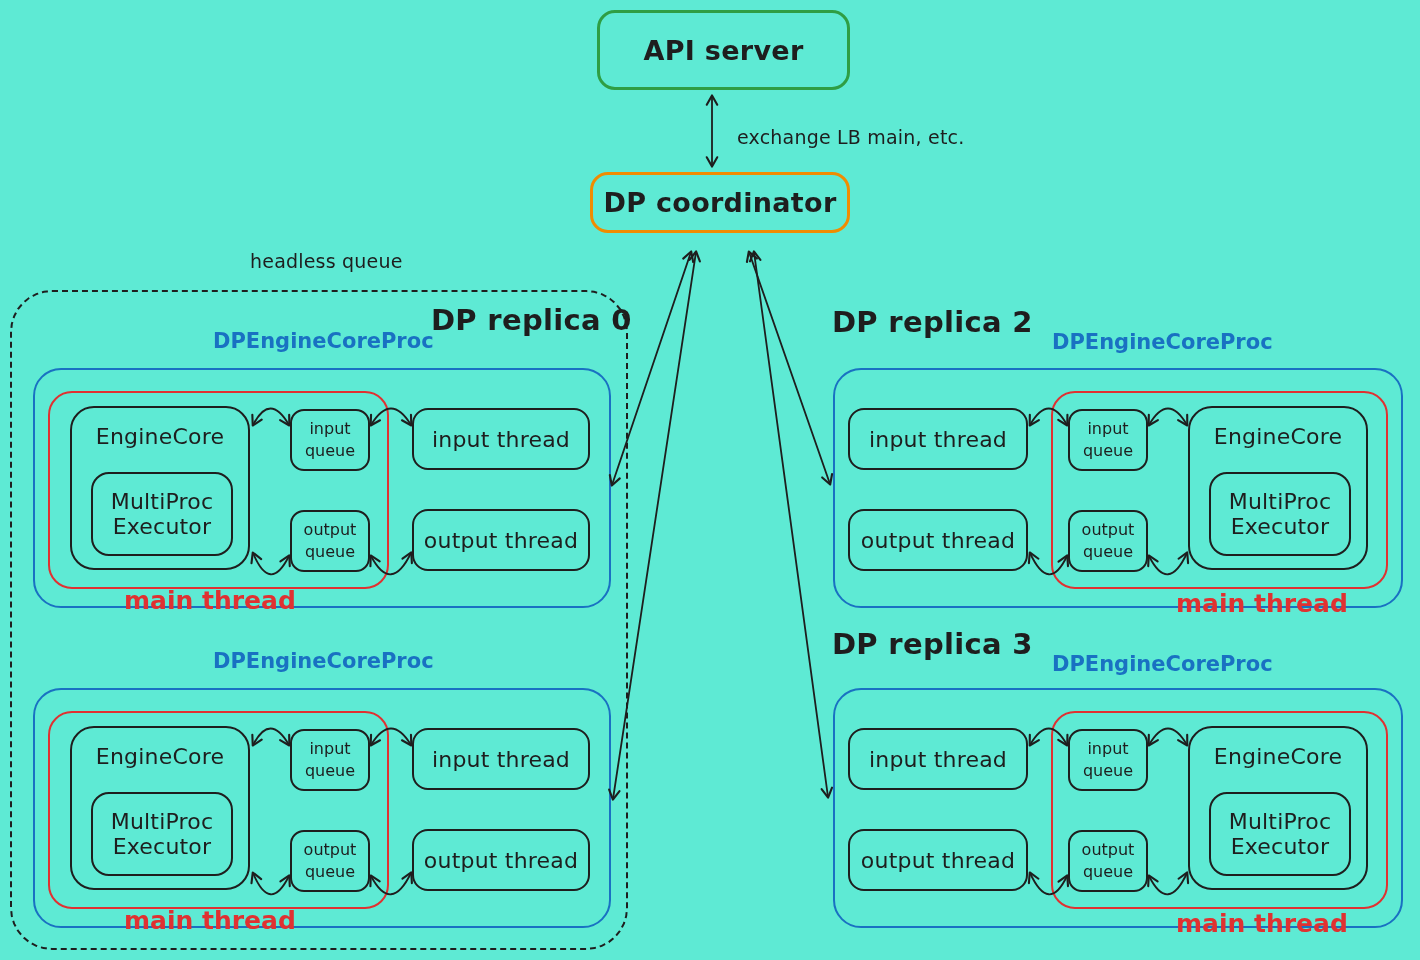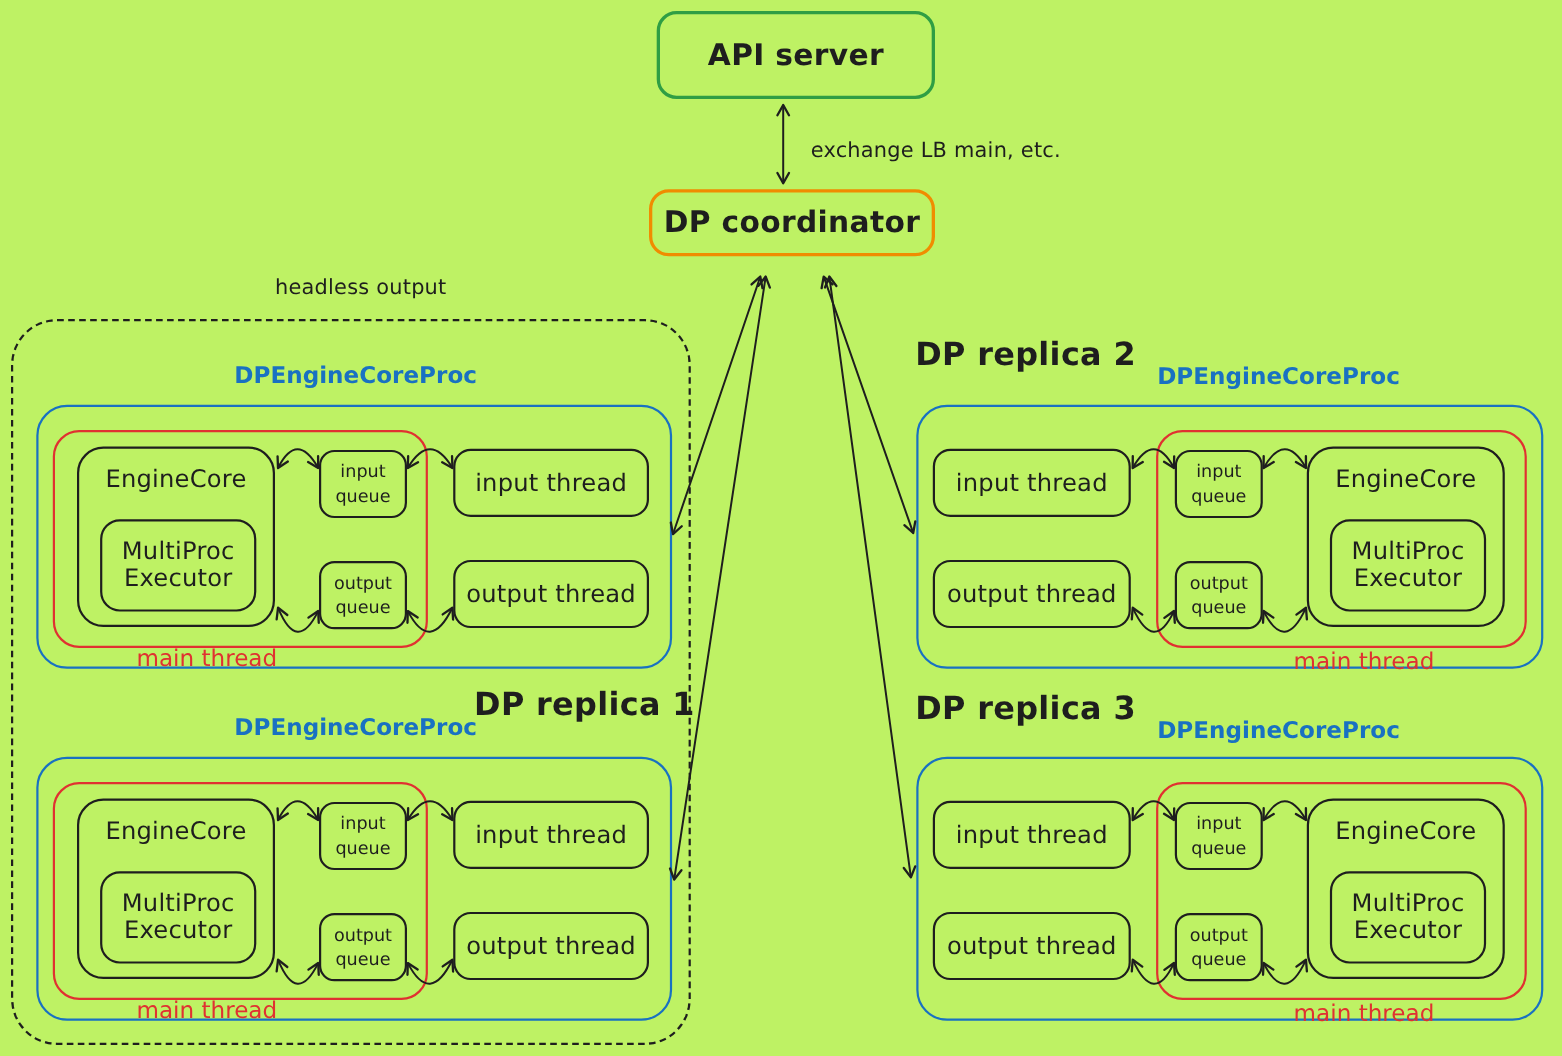--- a/index.html
+++ b/index.html
@@ -1,17 +1,17 @@
 <!DOCTYPE html>
 <html><head>
 <meta charset="utf-8">
 <style>
   html,body{margin:0;padding:0;background:#f5f5f5;}
   .canvas{
-    position:relative;width:1420px;height:960px;background:#bef264;
+    position:relative;width:1420px;height:960px;background:#5eead4;
     font-family:"DejaVu Sans",sans-serif;color:#1e1e1e;overflow:hidden;
   }
   .abs{position:absolute;}
   .box{
     position:absolute;border:2.6px solid #1e1e1e;border-radius:16px;
     display:flex;align-items:center;justify-content:center;text-align:center;
     background:transparent;box-sizing:border-box;
   }
   .box-green{border-color:#2f9e44;border-width:3px;border-radius:18px;}
   .box-orange{border-color:#f08c00;border-width:3px;border-radius:18px;}
@@ -19,21 +19,21 @@
   .box-red{border-color:#e03131;border-width:2.6px;border-radius:24px;}
   .box-dashed{border:2.2px dashed #1e1e1e;border-radius:42px;}
   .engine{border-radius:24px;}
   .queue{border-radius:14px;}
   .thread{border-radius:16px;}
   .t-big{font-size:27px;letter-spacing:.3px;font-weight:600;}
   .t-title{font-size:29px;letter-spacing:.3px;font-weight:600;white-space:nowrap;}
   .t-box{font-size:22px;letter-spacing:.2px;}
   .t-queue{font-size:16px;line-height:1.35;}
   .t-proc{font-size:21px;font-weight:600;color:#1971c2;white-space:nowrap;text-align:right;}
-  .t-main{font-size:21px;font-weight:400;color:#e03131;white-space:nowrap;}
+  .t-main{font-size:25px;font-weight:700;color:#e03131;white-space:nowrap;}
   .t-note{font-size:19px;letter-spacing:.2px;white-space:nowrap;}
   .engine-label{position:absolute;top:16px;left:0;right:0;text-align:center;}
   .multiproc{position:absolute;left:19px;top:64px;width:142px;height:84px;
     border:2.6px solid #1e1e1e;border-radius:18px;display:flex;align-items:center;
     justify-content:center;text-align:center;box-sizing:border-box;padding:4px 10px;}
   svg.overlay{position:absolute;left:0;top:0;pointer-events:none;z-index:6;}
 </style>
 </head>
 <body>
 
@@ -42,23 +42,24 @@
   <div class="box box-green" style="left:597px;top:10px;width:253px;height:80px;">
     <span class="t-big">API server</span>
   </div>
 
   <div class="abs t-note" style="left:737px;top:126px;">exchange LB main, etc.</div>
 
   <div class="box box-orange" style="left:590px;top:172px;width:260px;height:61px;">
     <span class="t-big">DP coordinator</span>
   </div>
 
-  <div class="abs t-note" style="left:250px;top:250px;">headless output</div>
+  <div class="abs t-note" style="left:250px;top:250px;">headless queue</div>
   <div class="box-dashed abs" style="left:10px;top:290px;width:614px;height:656px;"></div>
 
+  <div class="abs t-title" style="left:431px;top:303px;">DP replica 0</div>
   <div class="abs t-proc" style="left:213px;top:329px;">DPEngineCoreProc</div>
   <div class="box box-blue" style="left:33px;top:368px;width:578px;height:240px;"></div>
   <div class="box box-red" style="left:48px;top:391px;width:341px;height:198px;"></div>
   <div class="box engine" style="left:70px;top:406px;width:180px;height:164px;">
     <span class="engine-label t-box">EngineCore</span>
     <div class="multiproc t-box">
       <span>MultiProc Executor</span>
     </div>
   </div>
   <div class="box queue t-queue" style="left:290px;top:409px;width:80px;height:62px;">
@@ -68,21 +69,20 @@
     <span>output queue</span>
   </div>
   <div class="box thread t-box" style="left:412px;top:408px;width:178px;height:62px;">
     <span>input thread</span>
   </div>
   <div class="box thread t-box" style="left:412px;top:509px;width:178px;height:62px;">
     <span>output thread</span>
   </div>
   <div class="abs t-main" style="left:124px;top:586px;z-index:7;">main thread</div>
 
-  <div class="abs t-title" style="left:431px;top:623px;">DP replica 1</div>
   <div class="abs t-proc" style="left:213px;top:649px;">DPEngineCoreProc</div>
   <div class="box box-blue" style="left:33px;top:688px;width:578px;height:240px;"></div>
   <div class="box box-red" style="left:48px;top:711px;width:341px;height:198px;"></div>
   <div class="box engine" style="left:70px;top:726px;width:180px;height:164px;">
     <span class="engine-label t-box">EngineCore</span>
     <div class="multiproc t-box">
       <span>MultiProc Executor</span>
     </div>
   </div>
   <div class="box queue t-queue" style="left:290px;top:729px;width:80px;height:62px;">

